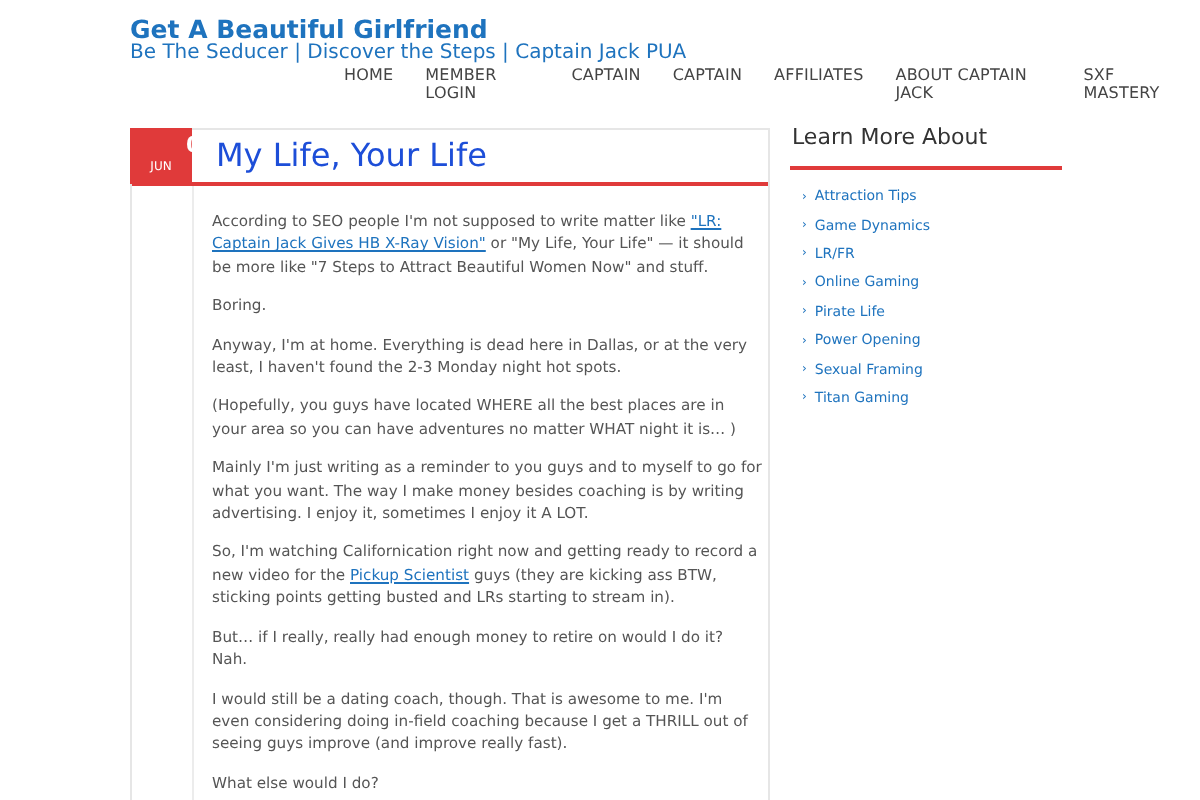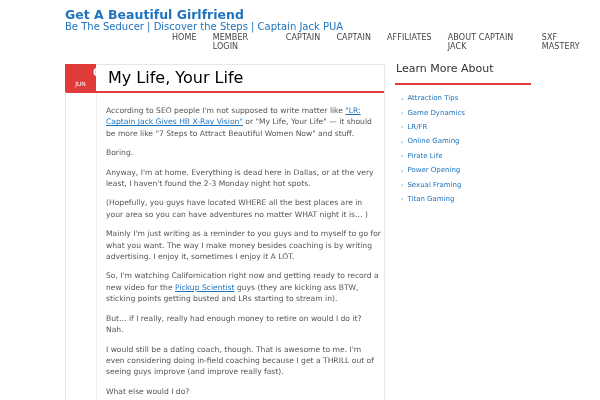--- a/index.html
+++ b/index.html
@@ -8,21 +8,21 @@
   .site-tagline { position:absolute; left:65px; top:21px; font-size:10px; color:#1e73be;text-align:center; }
   .nav { position:absolute; top:33px; left:154px; display:flex; font-size:8px; color:#444;margin-left:11px; }
   .nav a { color:#444; text-decoration:none; margin-right:0; padding:0 8px; letter-spacing:0.1px; }
   .nav a:first-child { padding-left:7px; }
 
   .post { position:absolute; left:65px; top:64px; width:318px; height:340px; border:1px solid #e6e6e6; background:#fff; }
   .post-head { position:absolute; left:0; top:0; width:318px; height:26px; border-bottom:2px solid #e03a3a; }
   .date { position:absolute; left:-1px; top:-1px; width:31px; height:28px; background:#e03a3a; color:#fff; text-align:center; }
   .date .day { display:block; font-weight:bold; font-size:11px; line-height:12px; padding-top:3px;padding-left:28px; }
   .date .mon { display:block; font-size:6px; line-height:9px; }
-  .post-title { position:absolute; left:42px; top:3px; font-size:16px; color:#000000; font-weight:normal; text-decoration:none; }
+  .post-title { position:absolute; left:42px; top:3px; font-size:16px; color:#1d4ed8; font-weight:normal; text-decoration:none; }
   .post-body { position:absolute; left:30px; top:28px; width:288px; height:312px; border-left:1px solid #ececec; }
   .content { position:absolute; left:9px; top:12px; width:275px; font-size:7.6px; line-height:11.4px; color:#555; }
   .content p { margin:0 0 8px 0; }
   .content a { color:#1e73be; text-decoration:underline; }
 
   .sidebar { position:absolute; left:395px; top:62px; width:170px; }
   .widget-title { font-size:11px; color:#333; padding-left:1px; height:16px; }
   .widget-rule { width:136px; height:2px; background:#e03a3a; margin-top:5px; }
   .widget-list { list-style:none; margin:6px 0 16px 0; padding:0; }
   .widget-list li { height:14.4px; font-size:7px; color:#1e73be; padding-left:6px; display:flex; align-items:center; }

